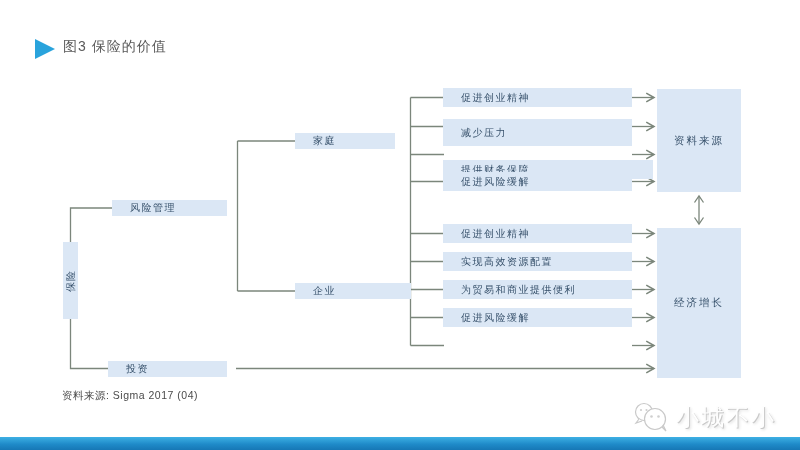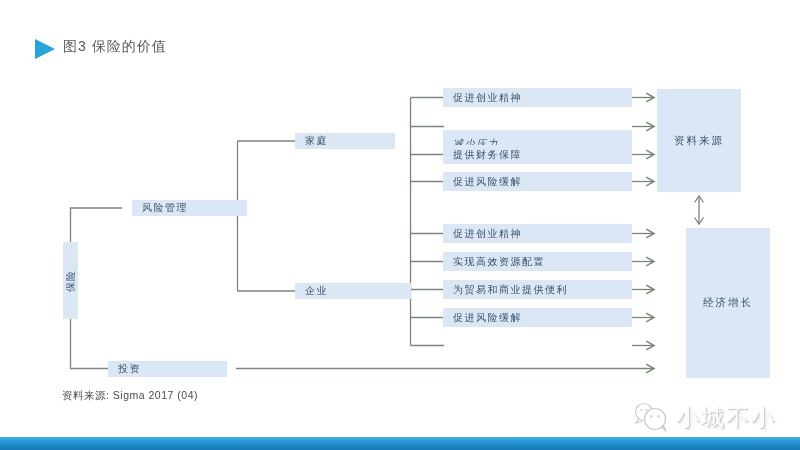--- a/index.html
+++ b/index.html
@@ -13,21 +13,21 @@
     border-left:20px solid #29a3dc;border-top:10px solid transparent;border-bottom:10px solid transparent;
   }
   .fig-title{
     position:absolute;left:63px;top:38px;font-size:14px;color:#595959;letter-spacing:1px;white-space:nowrap;
   }
   
   .connectors{position:absolute;left:0;top:0;pointer-events:none;}
   
   .node{
     position:absolute;background:#dbe7f5;color:#37516b;font-size:10px;
-    display:flex;align-items:center;padding-left:10px;box-sizing:border-box;
+    display:flex;align-items:center;padding-left:18px;box-sizing:border-box;
     letter-spacing:1.5px;white-space:nowrap;
   }
   .outcome{
     justify-content:center;padding-left:0;font-size:10.5px;letter-spacing:2px;
   }
   .root-node{padding:0;justify-content:center;}
   .root-node span{transform:rotate(-90deg);white-space:nowrap;letter-spacing:1px;}
   
   .source-note{position:absolute;left:62px;top:389px;font-size:10.5px;color:#4a4a4a;letter-spacing:0.5px;}
   .watermark{
@@ -94,38 +94,38 @@
       <path d="M699,197 V223"></path>
       <path d="M694.5,202.5 L699,196 L703.5,202.5"></path>
       <path d="M694.5,217.5 L699,224 L703.5,217.5"></path>
     </g>
   </svg>
 
   <div class="node root-node" style="left:63px;top:242px;width:15px;height:77px;">
     <span>保险</span>
   </div>
 
-  <div class="node" style="left:132px;top:200px;width:115px;height:16px;">风险管理</div>
+  <div class="node" style="left:112px;top:200px;width:115px;height:16px;">风险管理</div>
   <div class="node" style="left:108px;top:361px;width:119px;height:16px;">投资</div>
 
   <div class="node" style="left:295px;top:133px;width:100px;height:16px;">家庭</div>
   <div class="node" style="left:295px;top:283px;width:116px;height:16px;">企业</div>
 
   <div class="node" style="left:443px;top:88px;width:189px;height:19px;">促进创业精神</div>
-  <div class="node" style="left:443px;top:130px;width:189px;height:27px;font-style:italic;">减少压力</div>
-  <div class="node" style="left:443px;top:145px;width:189px;height:19px;">提供财务保障</div>
+  <div class="node" style="left:443px;top:119px;width:189px;height:27px;">减少压力</div>
+  <div class="node" style="left:443px;top:160px;width:210px;height:19px;">提供财务保障</div>
   <div class="node" style="left:443px;top:172px;width:189px;height:19px;">促进风险缓解</div>
 
   <div class="node" style="left:443px;top:224px;width:189px;height:19px;">促进创业精神</div>
   <div class="node" style="left:443px;top:252px;width:189px;height:19px;">实现高效资源配置</div>
   <div class="node" style="left:443px;top:280px;width:189px;height:19px;">为贸易和商业提供便利</div>
   <div class="node" style="left:443px;top:308px;width:189px;height:19px;">促进风险缓解</div>
 
   <div class="node outcome" style="left:657px;top:89px;width:84px;height:103px;">资料来源</div>
-  <div class="node outcome" style="left:686px;top:228px;width:84px;height:150px;">经济增长</div>
+  <div class="node outcome" style="left:657px;top:228px;width:84px;height:150px;">经济增长</div>
 
   <div class="source-note">资料来源: Sigma 2017 (04)</div>
 
   <div class="watermark">
     <svg width="40" height="32" viewBox="0 0 40 32">
       <g fill="#ffffff" stroke="#c9c9c9" stroke-width="1.2">
         <circle cx="13" cy="11" r="8.5"></circle>
         <path d="M8,18 L5,22 L11,20 Z" stroke="none" fill="#ffffff"></path>
         <path d="M8,18 L5,22 L11,20" fill="none"></path>
         <circle cx="24" cy="18" r="10.5"></circle>

